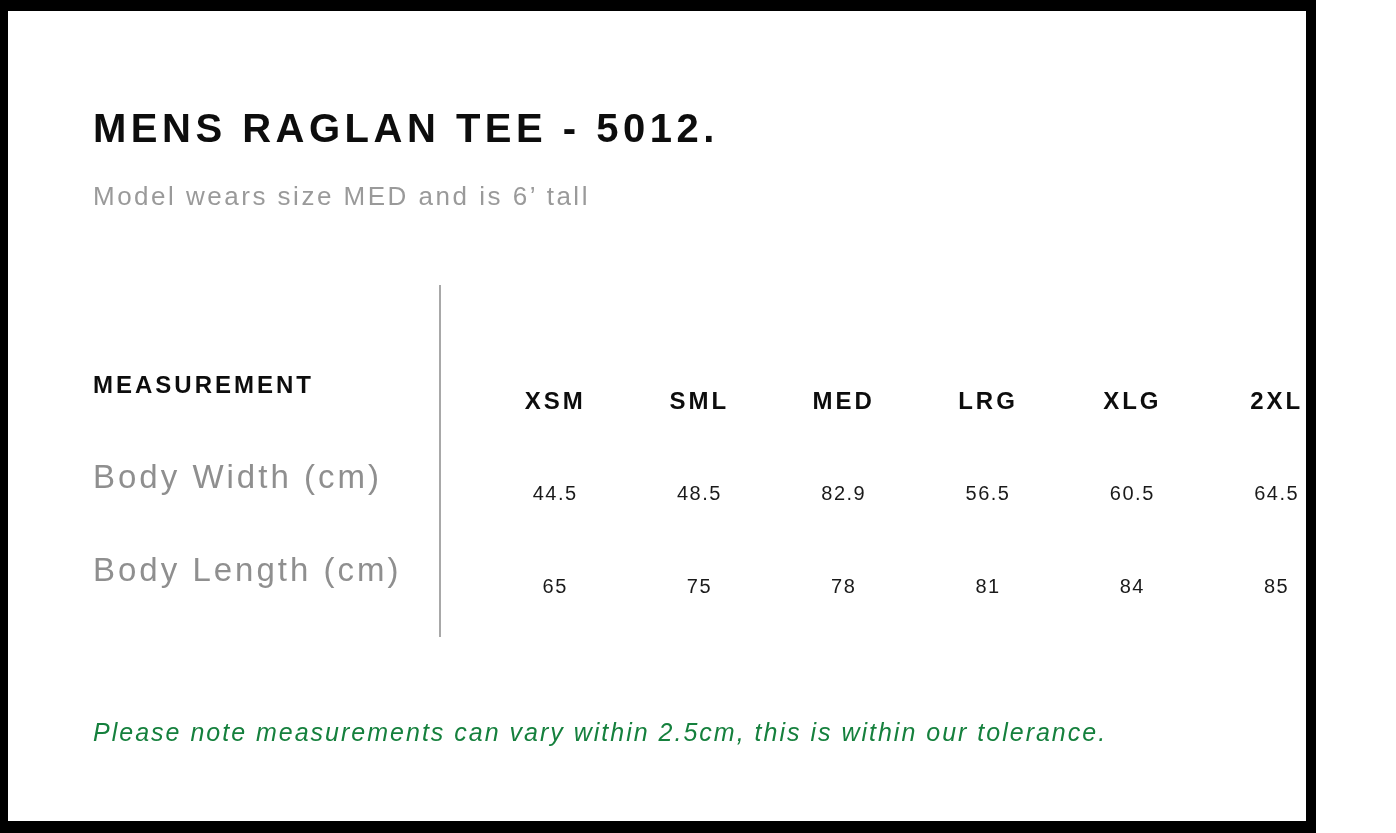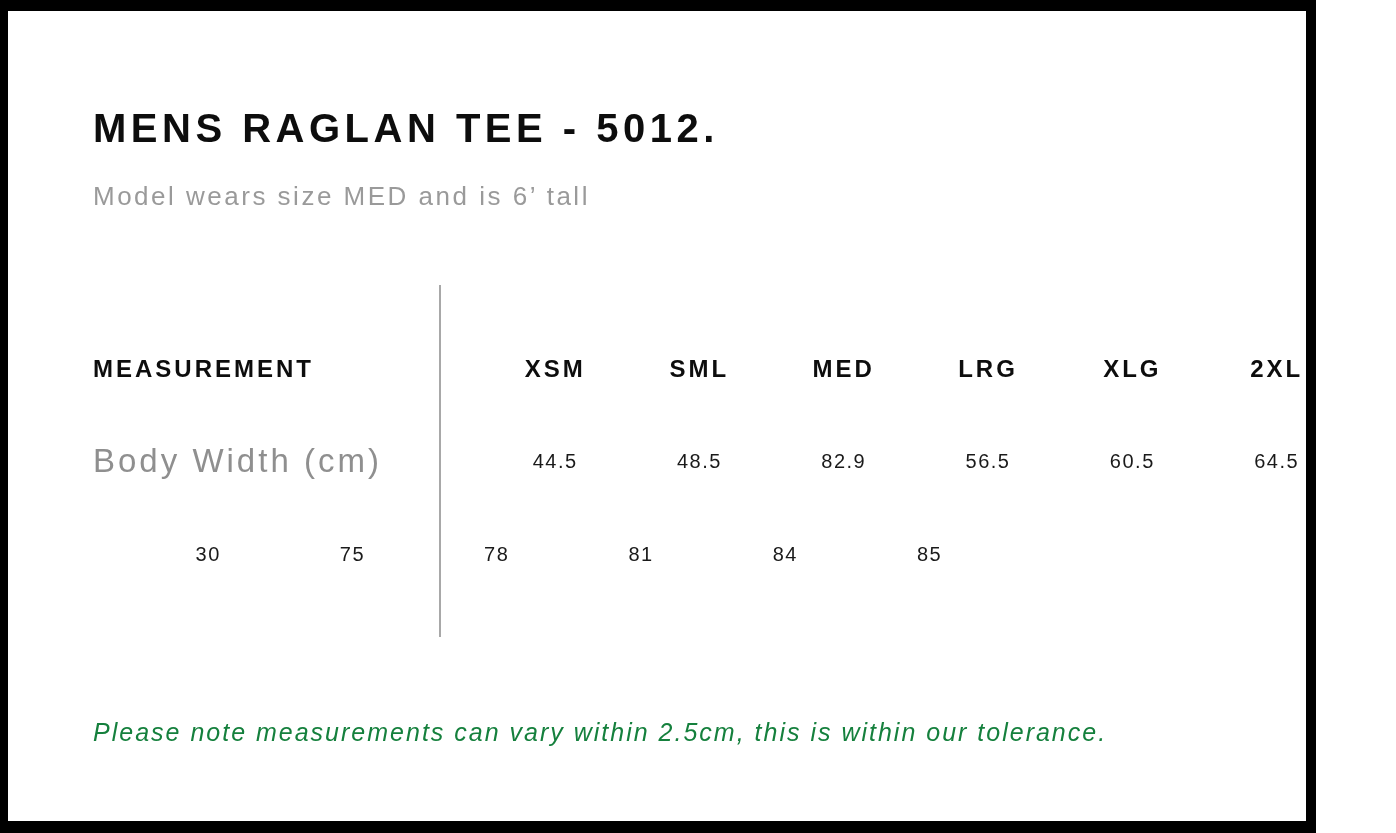--- a/index.html
+++ b/index.html
@@ -65,20 +65,21 @@
   }
   .gap-cell {
     width: 43px;
     flex: none;
   }
   .size-cell {
     width: 144.3px;
     flex: none;
     text-align: center;
     line-height: 30px;
+    margin-top: 32px;
   }
   .head-text {
     font-size: 24px;
     font-weight: 700;
     letter-spacing: 3px;
     color: #0d0d0d;
   }
   .muted-label {
     font-size: 33px;
     font-weight: 400;
@@ -140,22 +141,23 @@
     <div class="gap-cell"></div>
     <div class="size-cell value-text">44.5</div>
     <div class="size-cell value-text">48.5</div>
     <div class="size-cell value-text">82.9</div>
     <div class="size-cell value-text">56.5</div>
     <div class="size-cell value-text">60.5</div>
     <div class="size-cell value-text">64.5</div>
   </div>
 
   <div class="table-row row-length">
+    <div class="label-cell muted-label">Body Length (cm)</div>
     <div class="gap-cell"></div>
-    <div class="size-cell value-text">30</div>
+    <div class="size-cell value-text">65</div>
     <div class="size-cell value-text">75</div>
     <div class="size-cell value-text">78</div>
     <div class="size-cell value-text">81</div>
     <div class="size-cell value-text">84</div>
     <div class="size-cell value-text">85</div>
   </div>
 
   <div class="tolerance-note">Please note measurements can vary within 2.5cm, this is within our tolerance.</div>
 
 </div>

